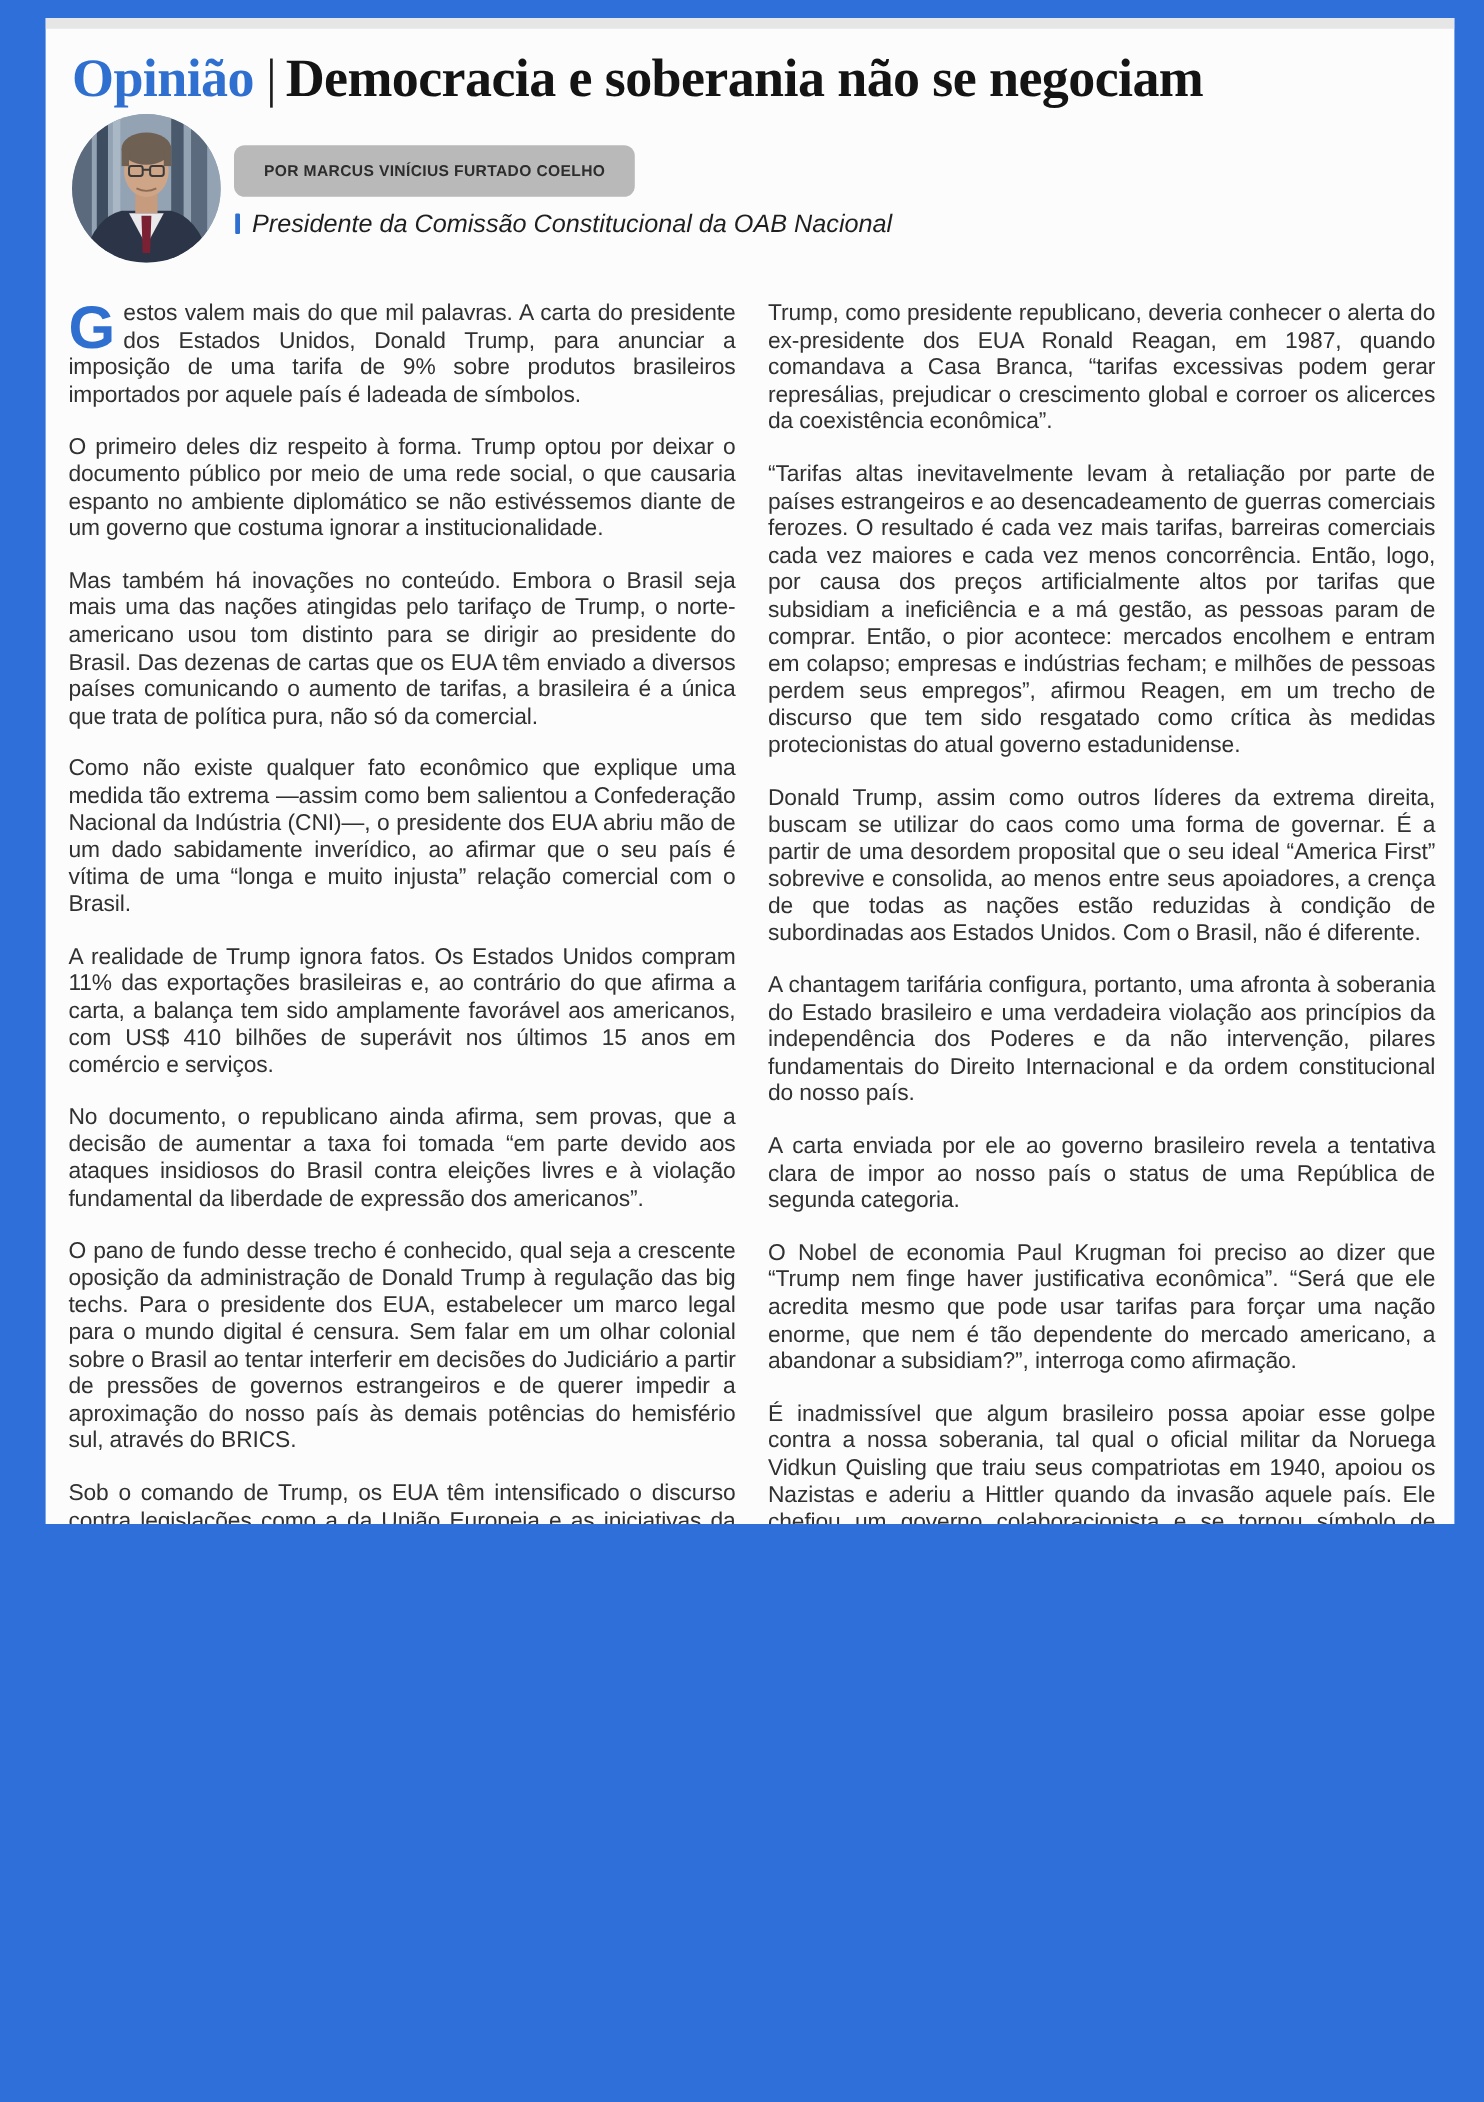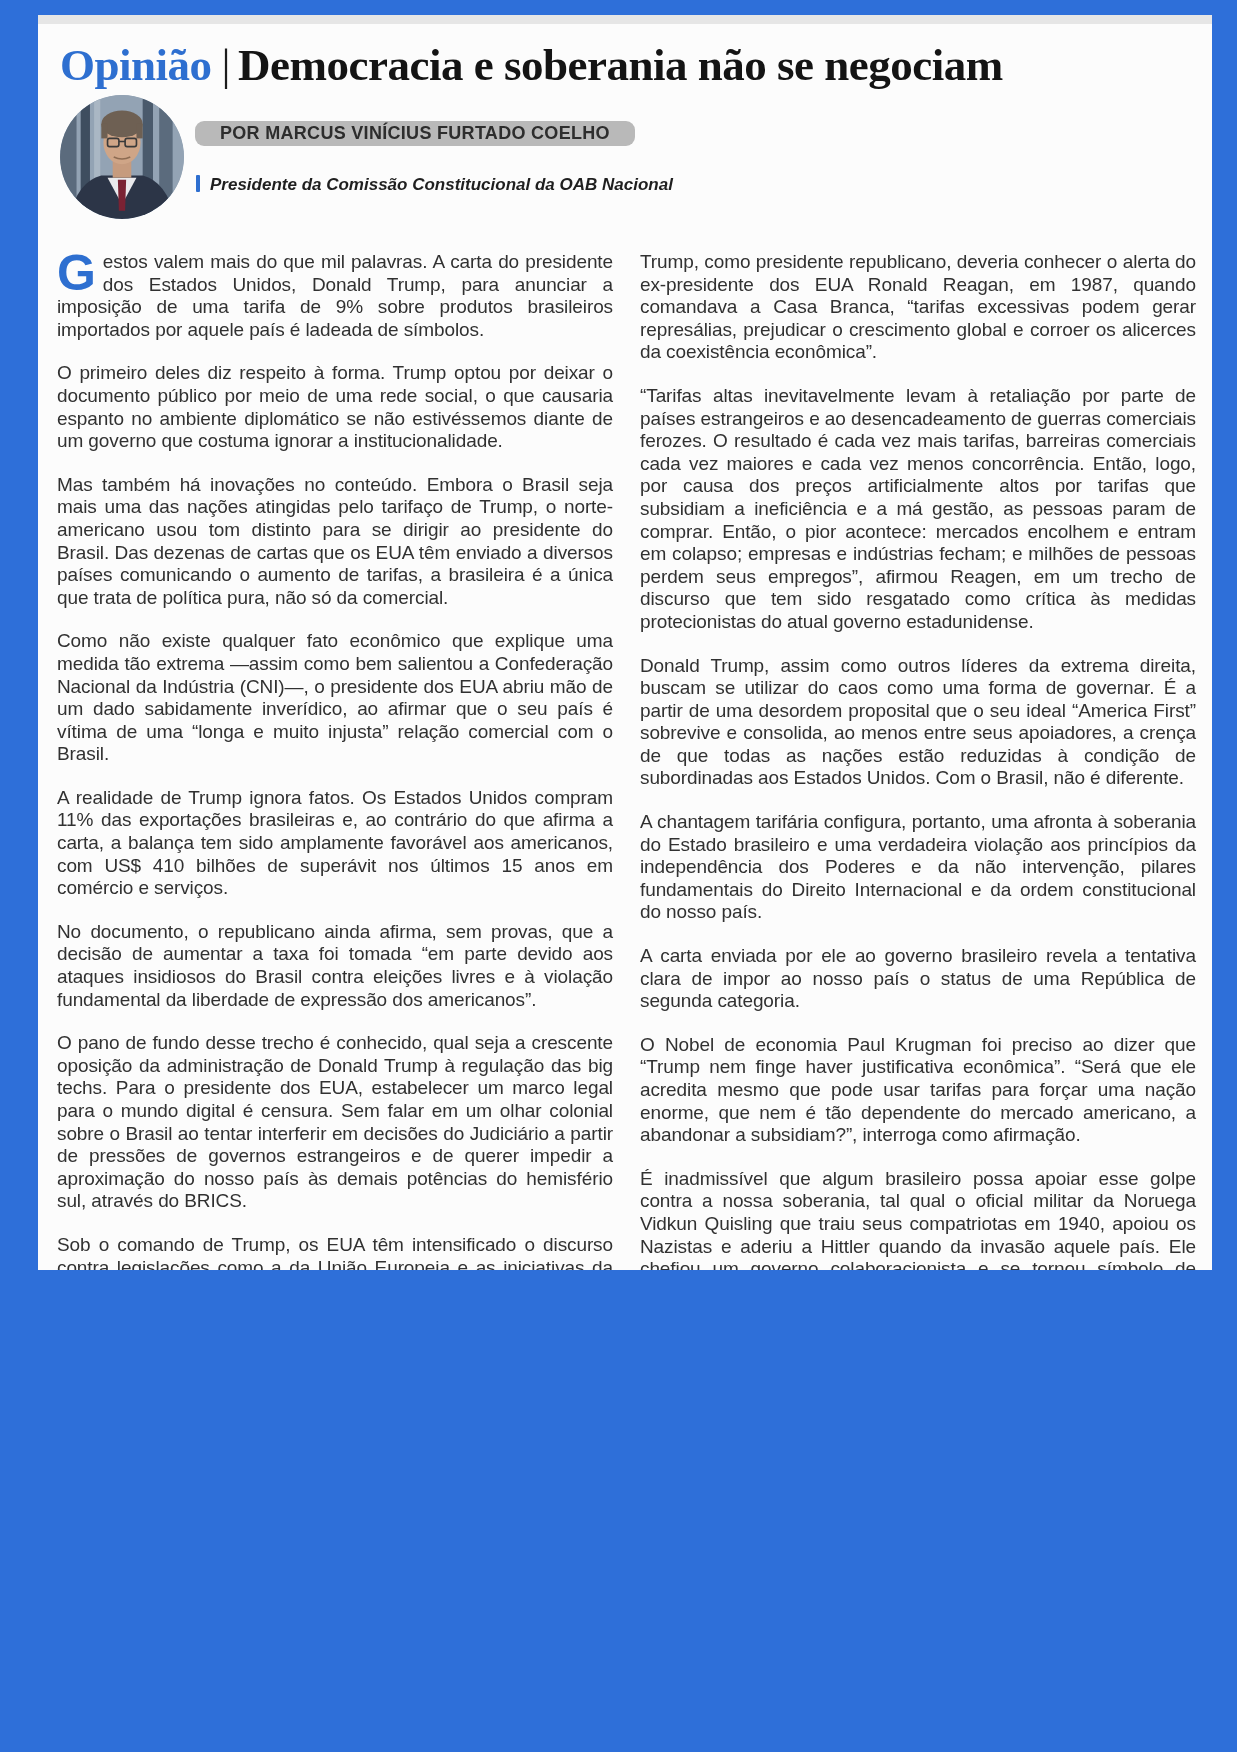--- a/index.html
+++ b/index.html
@@ -20,27 +20,27 @@
   }
   .section-label{color:#2e6fd0;}
   .title-sep{font-weight:400;color:#1c1c1c;padding:0 8px 0 10px;}
   .avatar{
     position:absolute;left:22px;top:80px;width:124px;height:124px;
     border-radius:50%;overflow:hidden;background:#93a3b4;
   }
   .avatar svg{display:block;width:100%;height:100%;}
   .byline-pill{
     position:absolute;left:157px;top:106px;
-    background:#b9b9b9;border-radius:9px;padding:2px 25px;
-    font-weight:bold;font-size:18px;color:#2d2d2d;letter-spacing:.3px;
+    background:#b9b9b9;border-radius:9px;padding:14px 25px;
+    font-weight:bold;font-size:13px;color:#2d2d2d;letter-spacing:.3px;
     white-space:nowrap;
   }
   .role{
     position:absolute;left:158px;top:160px;
-    font-size:17px;font-style:italic;font-weight:bold;color:#1f1f1f;
+    font-size:21px;font-style:italic;font-weight:normal;color:#1f1f1f;
     white-space:nowrap;
   }
   .role-bar{
     display:inline-block;width:4px;height:17px;background:#2e6fd0;
     margin-right:10px;border-radius:1px;vertical-align:-2px;
   }
   .columns{
     position:absolute;left:19px;top:236px;width:1139px;
     display:flex;gap:27px;
   }

